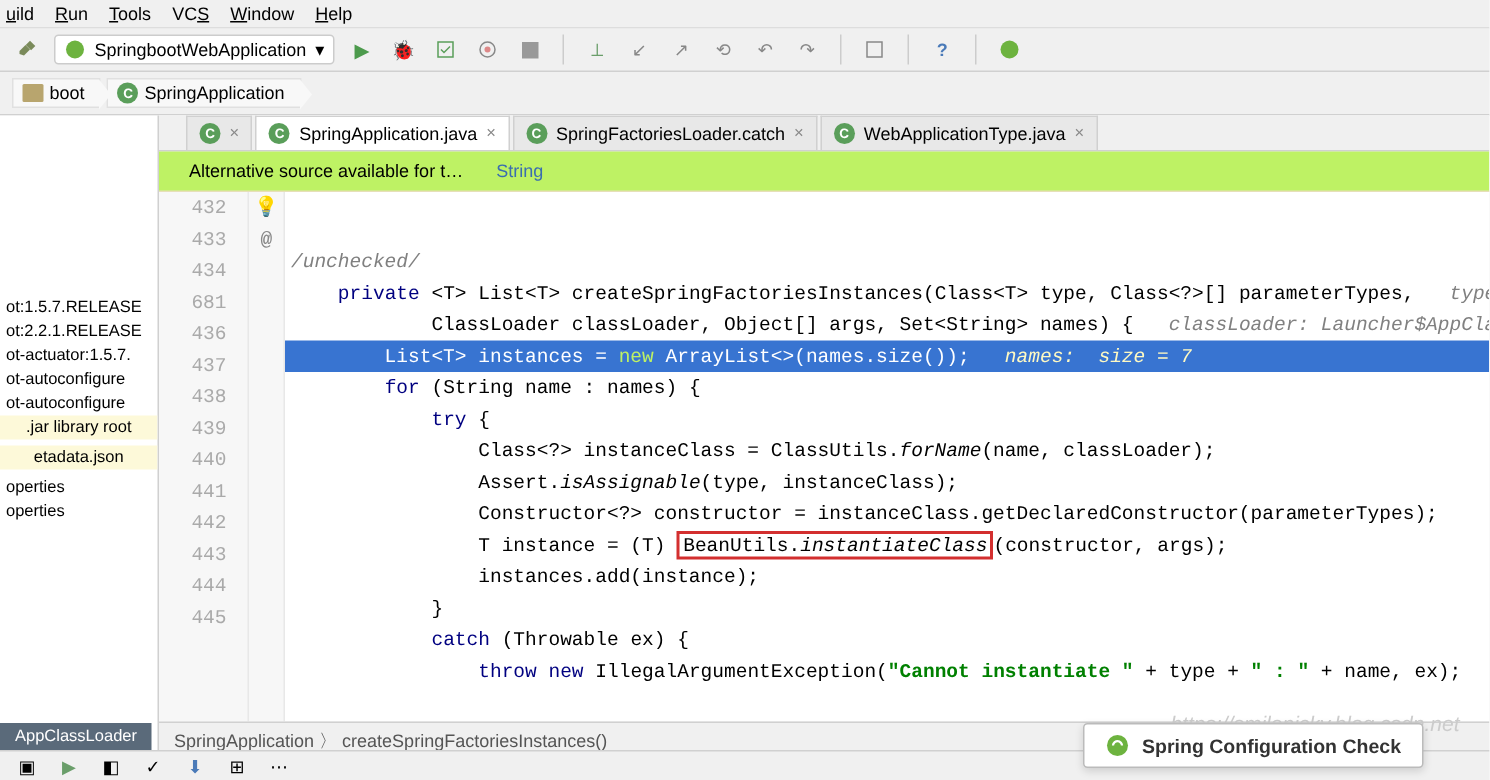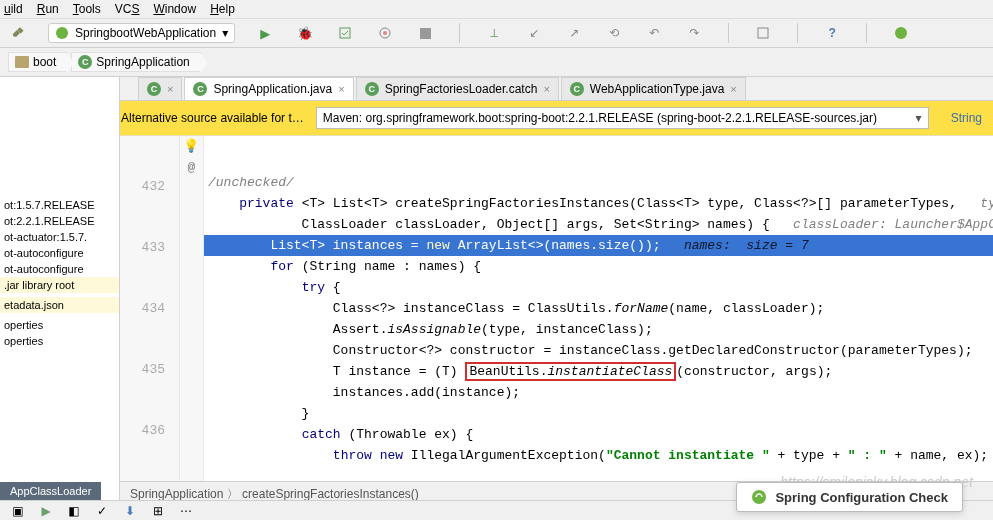--- a/index.html
+++ b/index.html
@@ -1,60 +1,60 @@
 <!DOCTYPE html>
 <html><head>
 <meta charset="utf-8">
 <style>
 * { margin: 0; padding: 0; box-sizing: border-box; }
 body { font-family: "Segoe UI", Arial, sans-serif; font-size: 12px; background: #f0f0f0; color: #000; width: 993px; height: 520px; overflow: hidden; position: relative; }
 .menubar { background: #f0f0f0; padding: 2px 4px; display: flex; gap: 14px; border-bottom: 1px solid #ddd; }
 .menubar span { cursor: default; }
 .menubar span u { text-decoration: underline; }
-.toolbar { background: #f0f0f0; padding: 4px 8px; display: flex; align-items: center; gap: 20px; border-bottom: 1px solid #d0d0d0; }
+.toolbar { background: #f0f0f0; padding: 4px 8px; display: flex; align-items: center; gap: 8px; border-bottom: 1px solid #d0d0d0; }
 .toolbar .sep { width: 1px; height: 20px; background: #ccc; margin: 0 4px; }
 .run-config { display: flex; align-items: center; border: 1px solid #ccc; background: #fff; padding: 2px 6px; border-radius: 3px; gap: 6px; }
 .icon-btn { width: 20px; height: 20px; display: flex; align-items: center; justify-content: center; cursor: default; }
 .breadcrumb { background: #f0f0f0; padding: 4px 8px; display: flex; align-items: center; gap: 4px; border-bottom: 1px solid #d0d0d0; }
 .crumb { display: flex; align-items: center; gap: 4px; padding: 2px 10px 2px 6px; background: #f8f8f8; border: 1px solid #e0e0e0; position: relative; }
 .crumb::after { content: ""; position: absolute; right: -8px; top: 0; border-left: 8px solid #f8f8f8; border-top: 10px solid transparent; border-bottom: 10px solid transparent; z-index: 1; }
 .main { display: flex; height: 430px; }
-.sidebar { width: 120px; background: #fff; border-right: 1px solid #d0d0d0; overflow: hidden; font-size: 11px; padding-top: 120px; }
+.sidebar { width: 106px; background: #fff; border-right: 1px solid #d0d0d0; overflow: hidden; font-size: 11px; padding-top: 120px; }
 .sidebar .item { padding: 2px 4px; white-space: nowrap; overflow: hidden; text-overflow: ellipsis; }
-.sidebar .item.hl { background: #fdf9d9; }
+.sidebar .item.hl { background: #fdf9d9; text-align: center; }
 .editor-area { flex: 1; display: flex; flex-direction: column; background: #fff; overflow: hidden; }
 .file-tabs { display: flex; background: #f0f0f0; border-bottom: 1px solid #d0d0d0; padding-left: 18px; }
 .file-tab { padding: 4px 8px; border: 1px solid #d0d0d0; border-bottom: none; background: #e8e8e8; display: flex; align-items: center; gap: 6px; margin-right: 2px; }
 .file-tab.active { background: #fff; }
 .file-tab .close { color: #888; font-size: 11px; }
-.notice { background: #fde047; border-bottom: 1px solid #e6e0b8; padding: 6px 1px; display: flex; align-items: center; gap: 12px; }
+.notice { background: #bef264; border-bottom: 1px solid #e6e0b8; padding: 6px 20px; display: flex; align-items: center; gap: 12px; }
 .notice .select { flex: 1; background: #fff; border: 1px solid #bbb; padding: 3px 20px 3px 6px; position: relative; overflow: hidden; white-space: nowrap; text-overflow: ellipsis; }
 .notice .select::after { content: "▾"; position: absolute; right: 6px; top: 3px; color: #555; }
 .notice .disable { color: #3a6db0; cursor: default; padding: 0 10px; }
 .code-container { flex: 1; display: flex; overflow: hidden; font-family: "Consolas", "Courier New", monospace; font-size: 13px; }
 .gutter { width: 60px; background: #f7f7f7; border-right: 1px solid #e8e8e8; text-align: right; padding-right: 14px; color: #aaa; line-height: 21px; }
-.gutter div { height: 21px; position: relative; margin-top: 40px; }
+.gutter div { height: 21px; position: relative; }
 .mark-col { width: 24px; background: #f7f7f7; border-right: 1px solid #e8e8e8; line-height: 21px; }
 .mark-col div { height: 21px; display: flex; align-items: center; justify-content: center; }
 .code { flex: 1; line-height: 21px; white-space: pre; overflow: hidden; margin-top: 36px; }
 .code .line { height: 21px; padding-left: 4px; }
 .code .line.hl { background: #3874d1; color: #fff; }
-.code .line.hl .kw, .code .line.hl .str, .code .line.hl .fn { color: #fef9c3; }
+.code .line.hl .kw, .code .line.hl .str, .code .line.hl .fn { color: #bef264; }
 .kw { color: #000080; font-weight: normal; }
 .cm { color: #808080; font-style: italic; }
 .hint { color: #808080; font-style: italic; }
-.hintg { color: #0f172a; font-style: italic; }
+.hintg { color: #fef9c3; font-style: italic; }
 .fn { font-style: italic; }
 .str { color: #008000; font-weight: bold; }
 .boxed { border: 2px solid #d32f2f; padding: 0 2px; }
 .status-breadcrumb { background: #f0f0f0; padding: 4px 10px; border-top: 1px solid #d0d0d0; color: #555; }
 .bottom-tab { position: absolute; bottom: 20px; left: 0; background: #5a6a7a; color: #fff; padding: 3px 10px; font-size: 11px; }
 .bottom-bar { position: absolute; bottom: 0; left: 0; right: 0; height: 20px; background: #f0f0f0; border-top: 1px solid #d0d0d0; display: flex; align-items: center; justify-content: space-between; padding: 0 8px; }
 .bottom-icons { display: flex; gap: 8px; }
-.spring-check { position: absolute; bottom: 8px; right: 30px; background: #fff; border: 1px solid #bbb; border-radius: 3px; padding: 6px 14px; display: flex; align-items: center; gap: 8px; font-size: 13px; font-weight: bold; color: #333; box-shadow: 0 2px 6px rgba(0,0,0,.15); }
+.spring-check { position: absolute; bottom: 8px; right: 44px; background: #fff; border: 1px solid #bbb; border-radius: 3px; padding: 6px 14px; display: flex; align-items: center; gap: 8px; font-size: 13px; font-weight: bold; color: #333; box-shadow: 0 2px 6px rgba(0,0,0,.15); }
 .watermark { position: absolute; bottom: 30px; right: 20px; color: #ccc; font-size: 14px; font-style: italic; pointer-events: none; }
 svg { display: block; }
 .c-icon { width: 14px; height: 14px; background: #5a9e5a; border-radius: 50%; display: inline-flex; align-items: center; justify-content: center; color: #fff; font-size: 9px; font-weight: bold; }
 .folder-icon { width: 14px; height: 12px; background: #b8a56e; border-radius: 1px; display: inline-block; }
 .pkg-icon { width: 12px; height: 12px; background: #cba56e; border-radius: 50%; display: inline-block; }
 .bulb { color: #f0a030; font-size: 13px; }
 .play-icon { color: #4c9a4c; font-size: 13px; }
 .bug-icon { color: #4c9a4c; font-size: 13px; }
 .stop-icon { width: 11px; height: 11px; background: #999; display: inline-block; }
 </style>
@@ -166,29 +166,28 @@
           <span class="close">×</span>
         </div>
         <div class="file-tab">
           <span class="c-icon">C</span>
           <span>WebApplicationType.java</span>
           <span class="close">×</span>
         </div>
       </div>
     <div class="notice">
       <span>Alternative source available for t…</span>
-      <div class="select"><span>Maven: org.springframework.boot:spring-boot:2.2.1.RELEASE (spring-boot-2.2.1.RELEASE-sources.jar)</span></div>
       <span class="disable">String</span>
     </div>
     <div class="code-container">
       <div class="gutter" id="gutter">
           <div>432</div>
           <div>433</div>
           <div>434</div>
-          <div>435</div>
+          <div>681</div>
           <div>436</div>
           <div>437</div>
           <div>438</div>
           <div>439</div>
           <div>440</div>
           <div>441</div>
           <div>442</div>
           <div>443</div>
           <div>444</div>
           <div>445</div>

